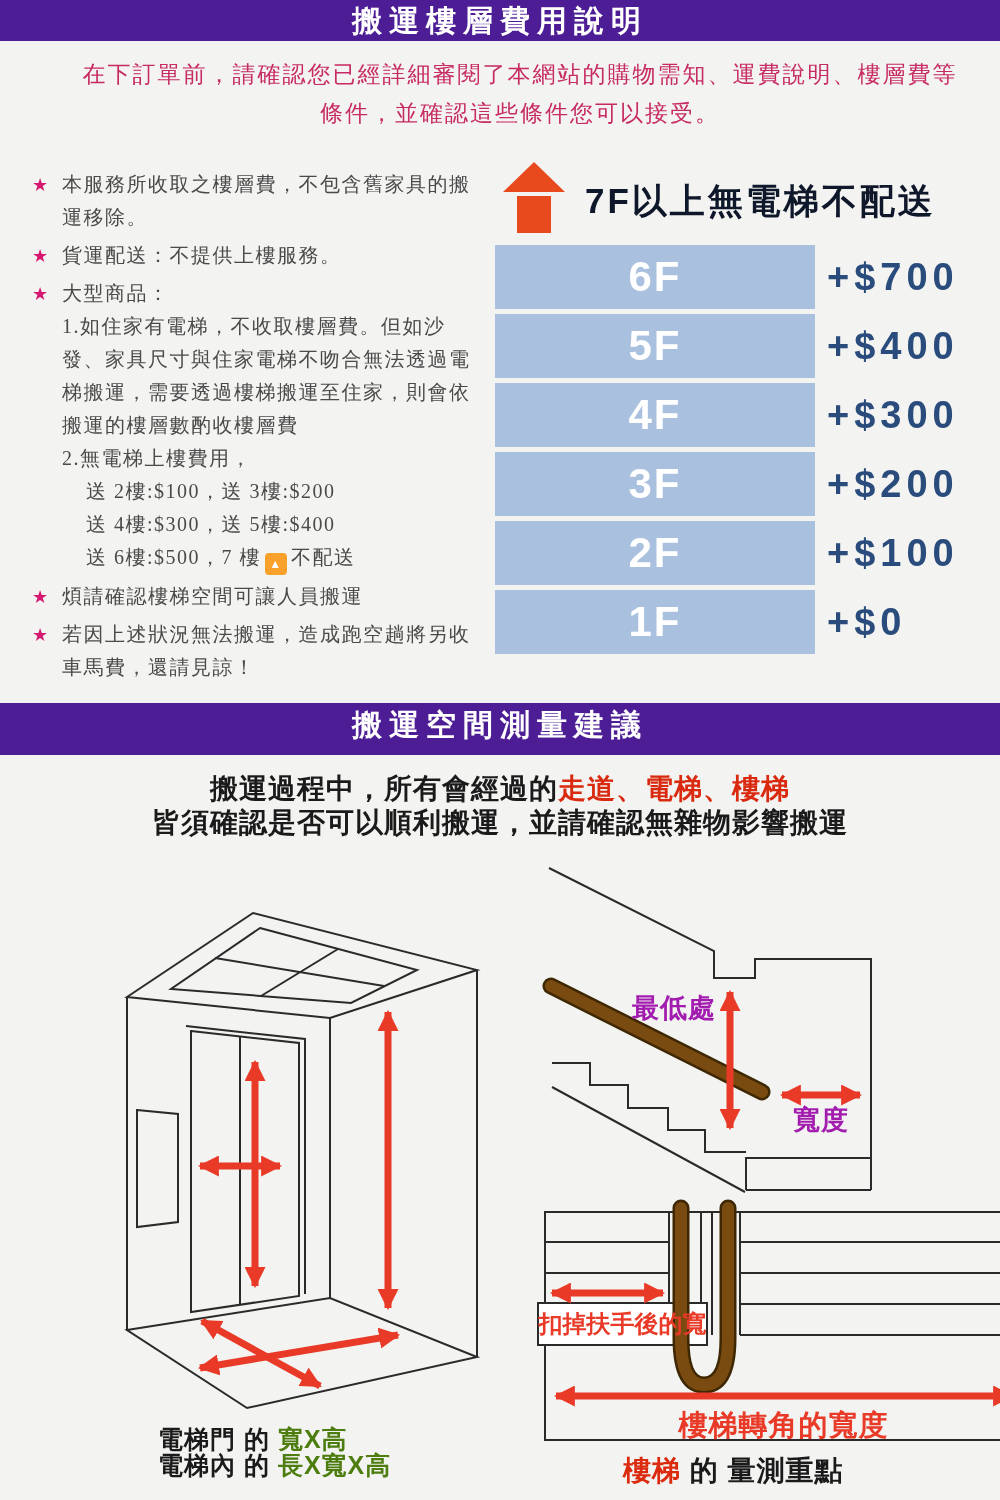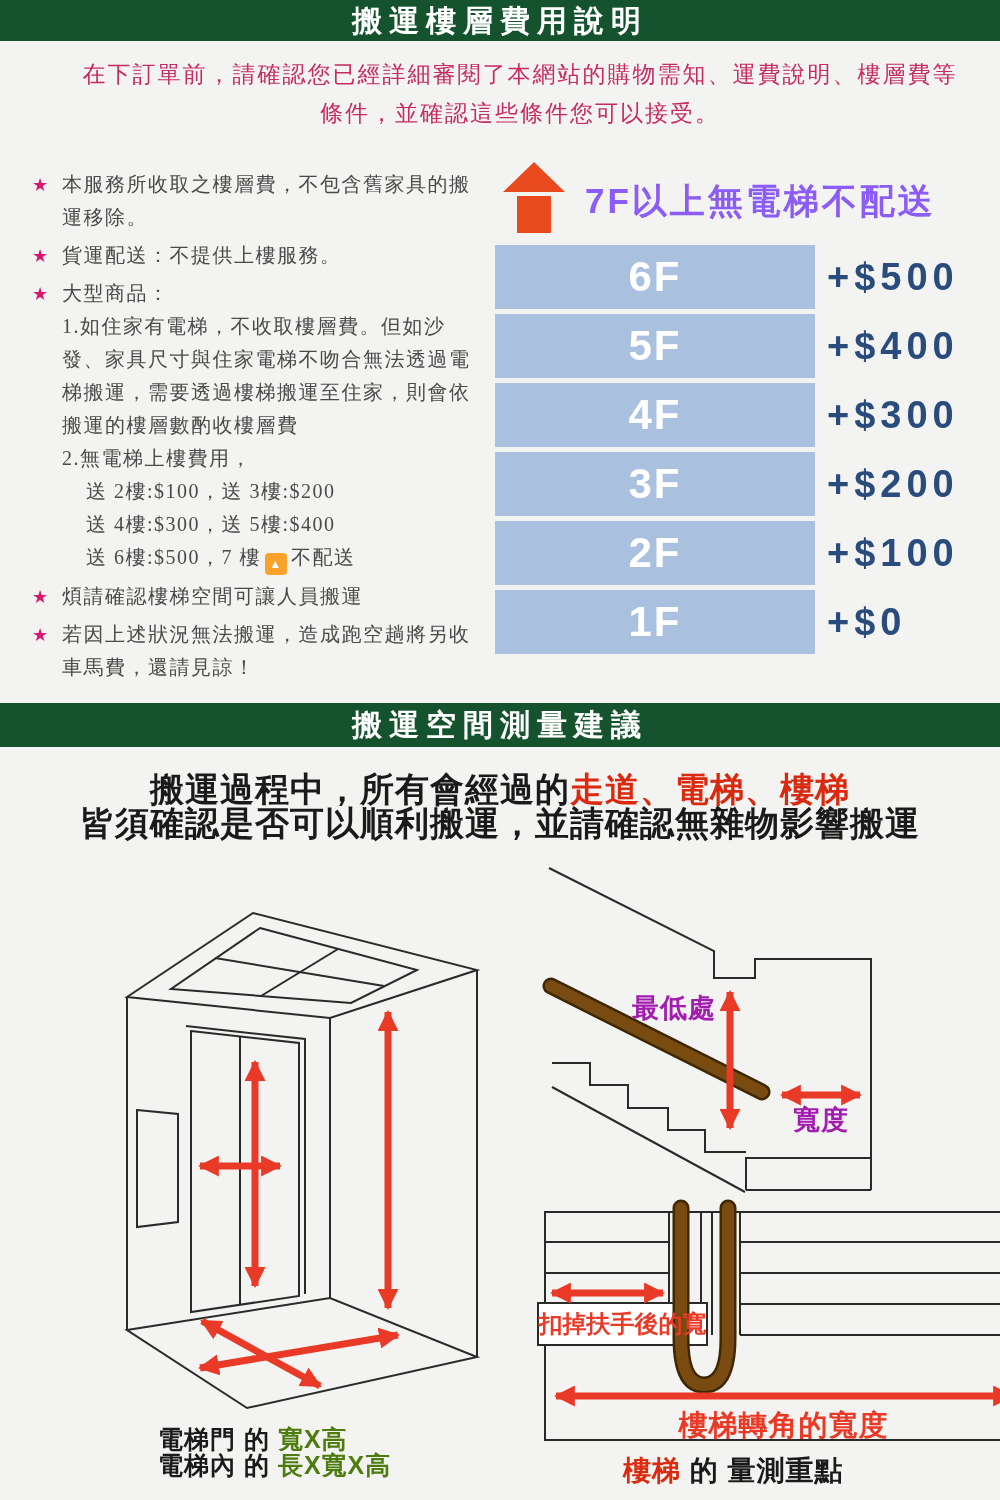--- a/index.html
+++ b/index.html
@@ -3,21 +3,21 @@
 <meta charset="utf-8">
 <style>
   html,body{margin:0;padding:0;}
   #page{
     position:relative;width:1000px;height:1500px;background:#F3F3F1;
     font-family:"Liberation Sans",sans-serif;overflow:hidden;
   }
   .abs{position:absolute;}
   
   .black-bar{
-    left:0;width:1000px;background:#14532d;color:#FFFFFF;
+    left:0;width:1000px;background:#4c1d95;color:#FFFFFF;
     text-align:center;font-weight:bold;font-size:30px;letter-spacing:7px;
   }
   
   .notice{
     left:0;width:1000px;text-align:center;color:#C72B63;
     font-family:"Liberation Serif",serif;font-size:23px;line-height:39px;letter-spacing:2px;margin-left:20px;
   }
   
   .bullets{
     left:32px;top:168px;width:452px;color:#4A4A4A;
@@ -32,36 +32,36 @@
     font-family:"Liberation Sans",sans-serif;margin:0 4px;
   }
   
   .up-arrow-head{
     left:503px;top:162px;width:0;height:0;
     border-left:31px solid transparent;border-right:31px solid transparent;
     border-bottom:30px solid #E8491D;
   }
   .up-arrow-stem{left:517px;top:196px;width:34px;height:37px;background:#E8491D;}
   .banner-text{
-    left:585px;top:178px;color:#8b5cf6;font-weight:bold;font-size:35px;letter-spacing:3px;
+    left:585px;top:178px;color:#0f172a;font-weight:bold;font-size:35px;letter-spacing:3px;
   }
   
   .floor-row{left:495px;width:505px;height:64px;}
   .floor-box{
     position:absolute;left:0;top:0;width:320px;height:64px;background:#A9C0DF;
     color:#FFFFFF;font-weight:bold;font-size:42px;line-height:64px;text-align:center;letter-spacing:2px;
   }
   .floor-price{
     position:absolute;left:332px;top:0;height:64px;color:#2A4C7C;
     font-weight:bold;font-size:38px;line-height:64px;letter-spacing:5px;
   }
   
   .intro{
     left:0;width:1000px;text-align:center;color:#1A1A1A;font-weight:bold;
-    font-size:34px;line-height:34px;letter-spacing:1px;
+    font-size:28px;line-height:34px;letter-spacing:1px;
   }
   .red-intro{color:#D9290E;}
   
   .dlabel{color:#a21caf;font-weight:bold;font-size:27px;letter-spacing:1px;font-family:Liberation Serif, serif;}
   .rail-box-label{
     left:538px;top:1303px;width:169px;height:57px;line-height:42px;text-align:center;
     color:#E93A28;font-weight:bold;font-size:24px;
   }
   .corner-label{left:545px;top:1406px;width:477px;text-align:center;color:#E93A28;font-weight:bold;font-size:29px;letter-spacing:1px;}
   .stairs-caption{left:623px;top:1452px;font-weight:bold;font-size:28px;letter-spacing:1px;color:#1A1A1A;}
@@ -117,21 +117,21 @@
       <span>若因上述狀況無法搬運，造成跑空趟將另收車馬費，還請見諒！</span>
     </div>
   </div>
 
   <div class="abs up-arrow-head"></div>
   <div class="abs up-arrow-stem"></div>
   <div class="abs banner-text">7F以上無電梯不配送</div>
 
   <div class="abs floor-row" style="top:245px">
     <div class="floor-box">6F</div>
-    <div class="floor-price">+$500</div>
+    <div class="floor-price">+$700</div>
   </div>
   <div class="abs floor-row" style="top:314px">
     <div class="floor-box">5F</div>
     <div class="floor-price">+$400</div>
   </div>
   <div class="abs floor-row" style="top:383px">
     <div class="floor-box">4F</div>
     <div class="floor-price">+$300</div>
   </div>
   <div class="abs floor-row" style="top:452px">
@@ -140,21 +140,21 @@
   </div>
   <div class="abs floor-row" style="top:521px">
     <div class="floor-box">2F</div>
     <div class="floor-price">+$100</div>
   </div>
   <div class="abs floor-row" style="top:590px">
     <div class="floor-box">1F</div>
     <div class="floor-price">+$0</div>
   </div>
 
-  <div class="abs black-bar" style="top:703px;height:44px;line-height:44px;">
+  <div class="abs black-bar" style="top:703px;height:52px;line-height:44px;">
     <span>搬運空間測量建議</span>
   </div>
 
   <div class="abs intro" style="top:772px;">
     <div><span>搬運過程中，所有會經過的</span><span class="red-intro">走道、電梯、樓梯</span></div>
     <div>皆須確認是否可以順利搬運，並請確認無雜物影響搬運</div>
   </div>
 
   <svg class="abs" style="left:0;top:860px;" width="1000" height="640" viewBox="0 860 1000 640">
     <defs>

